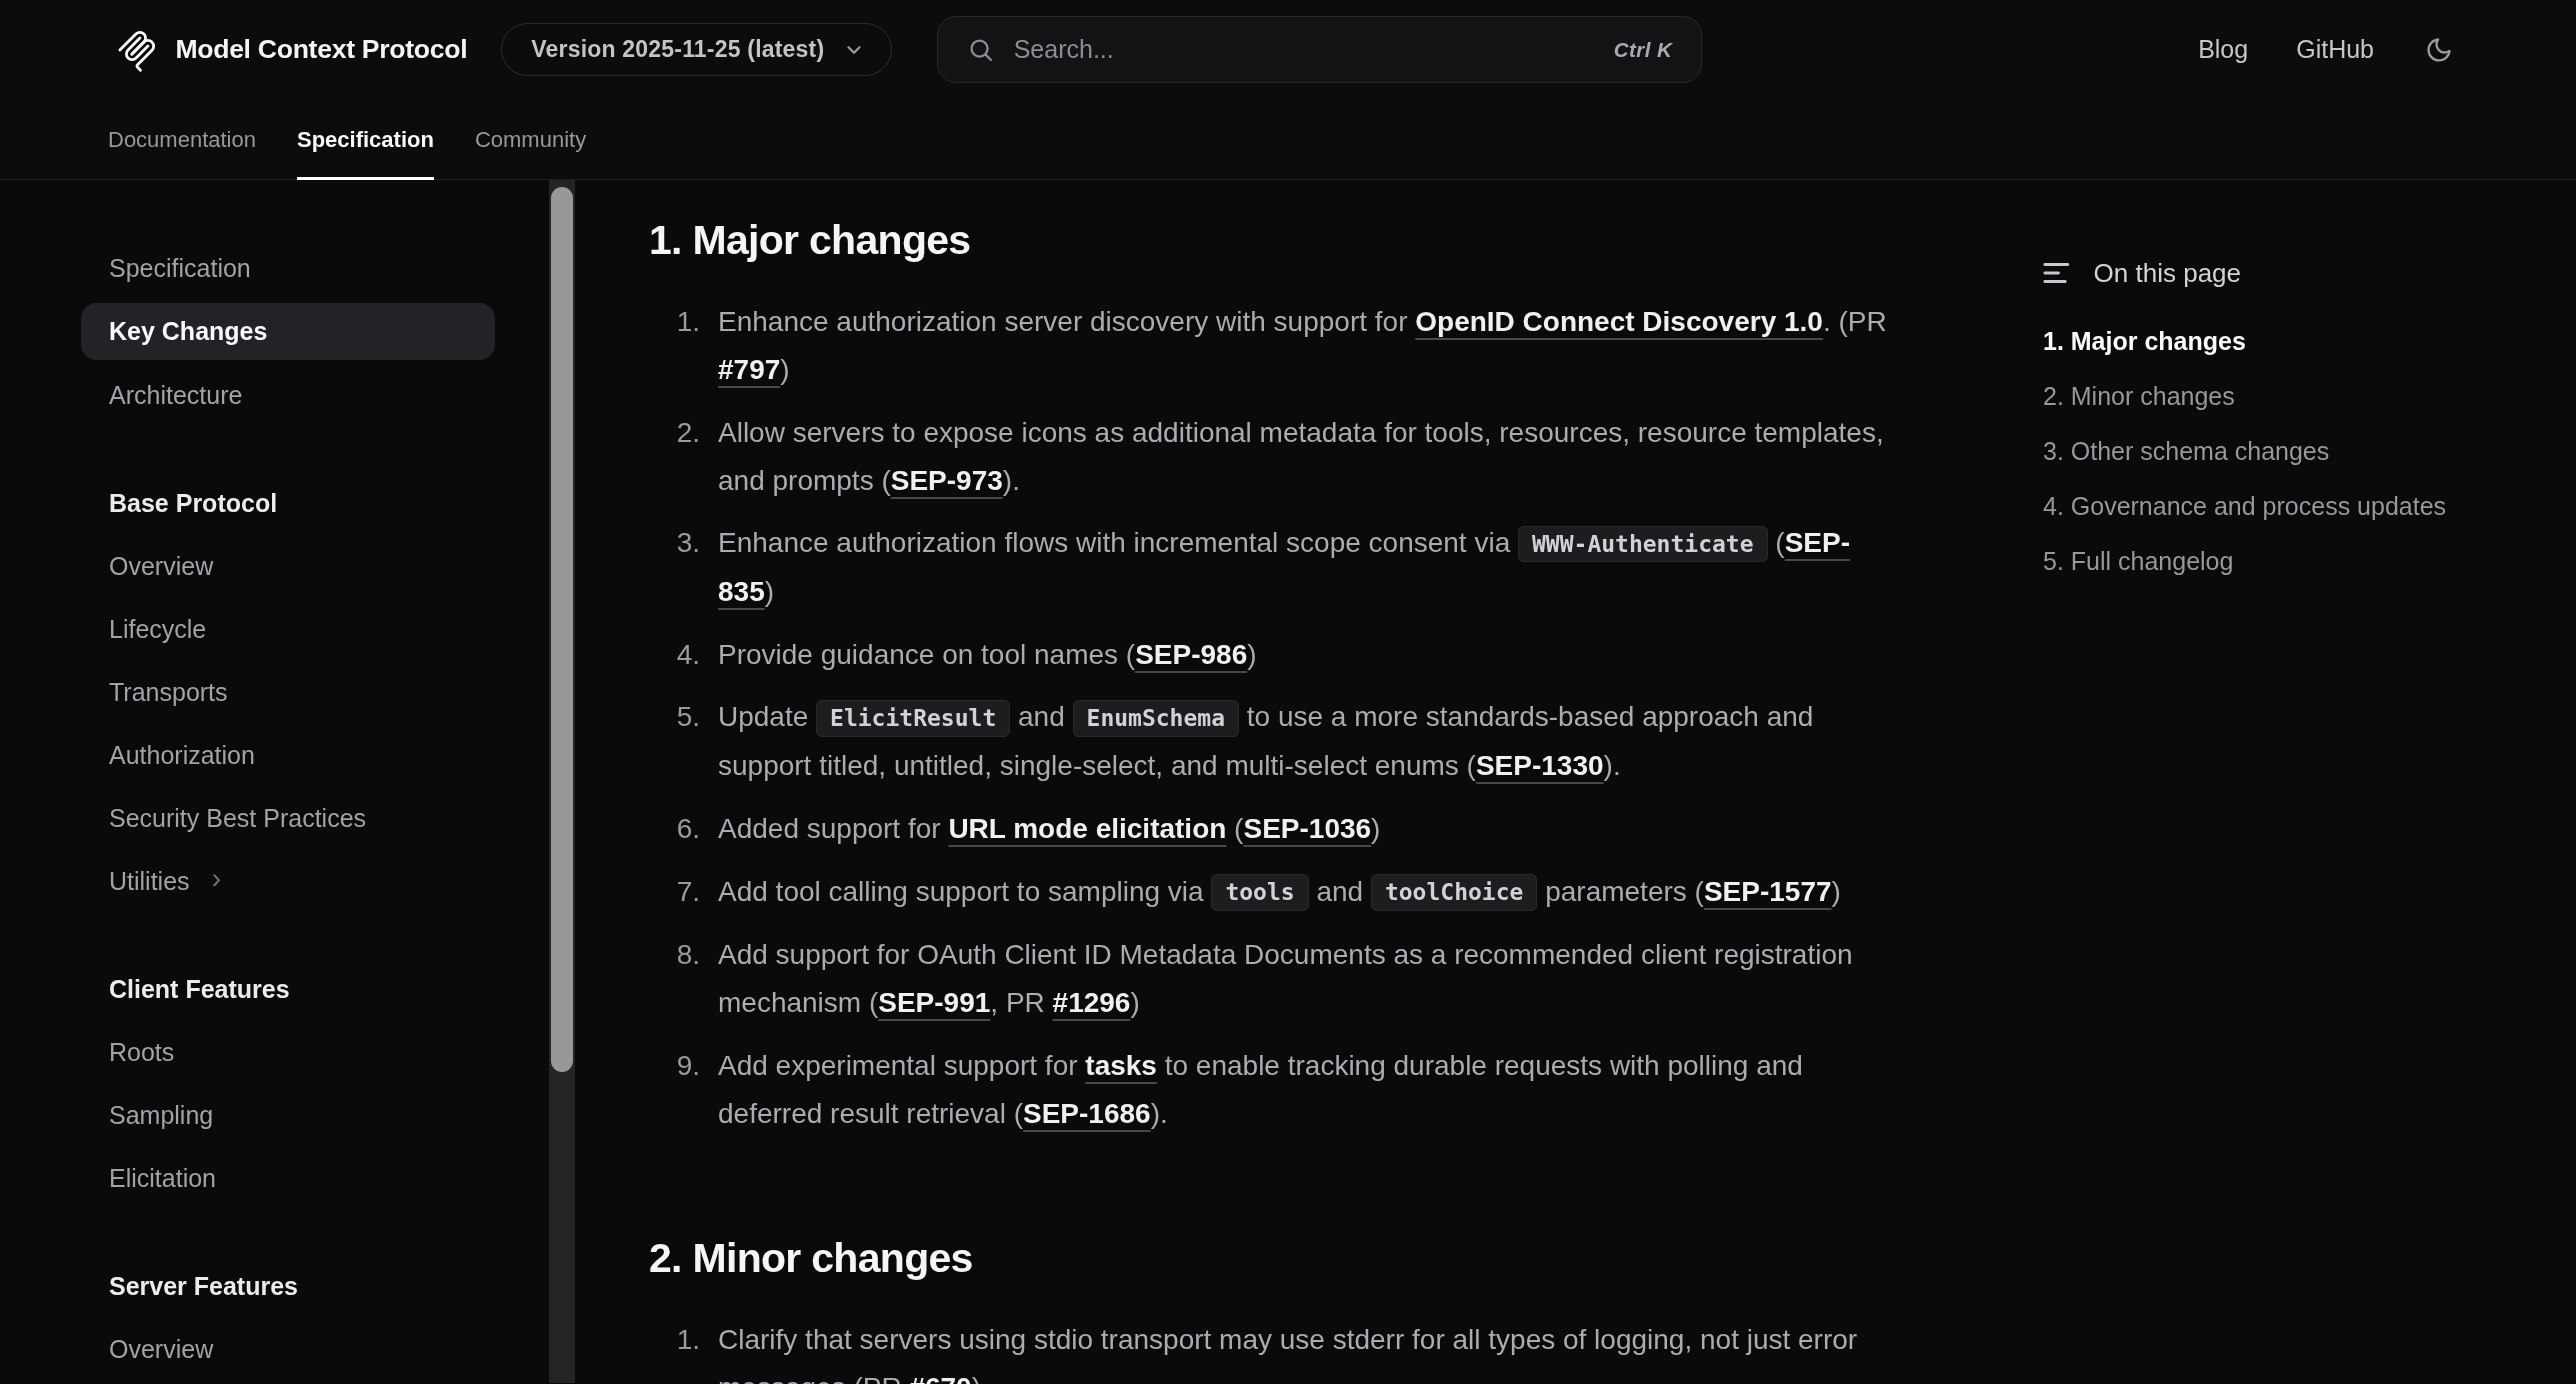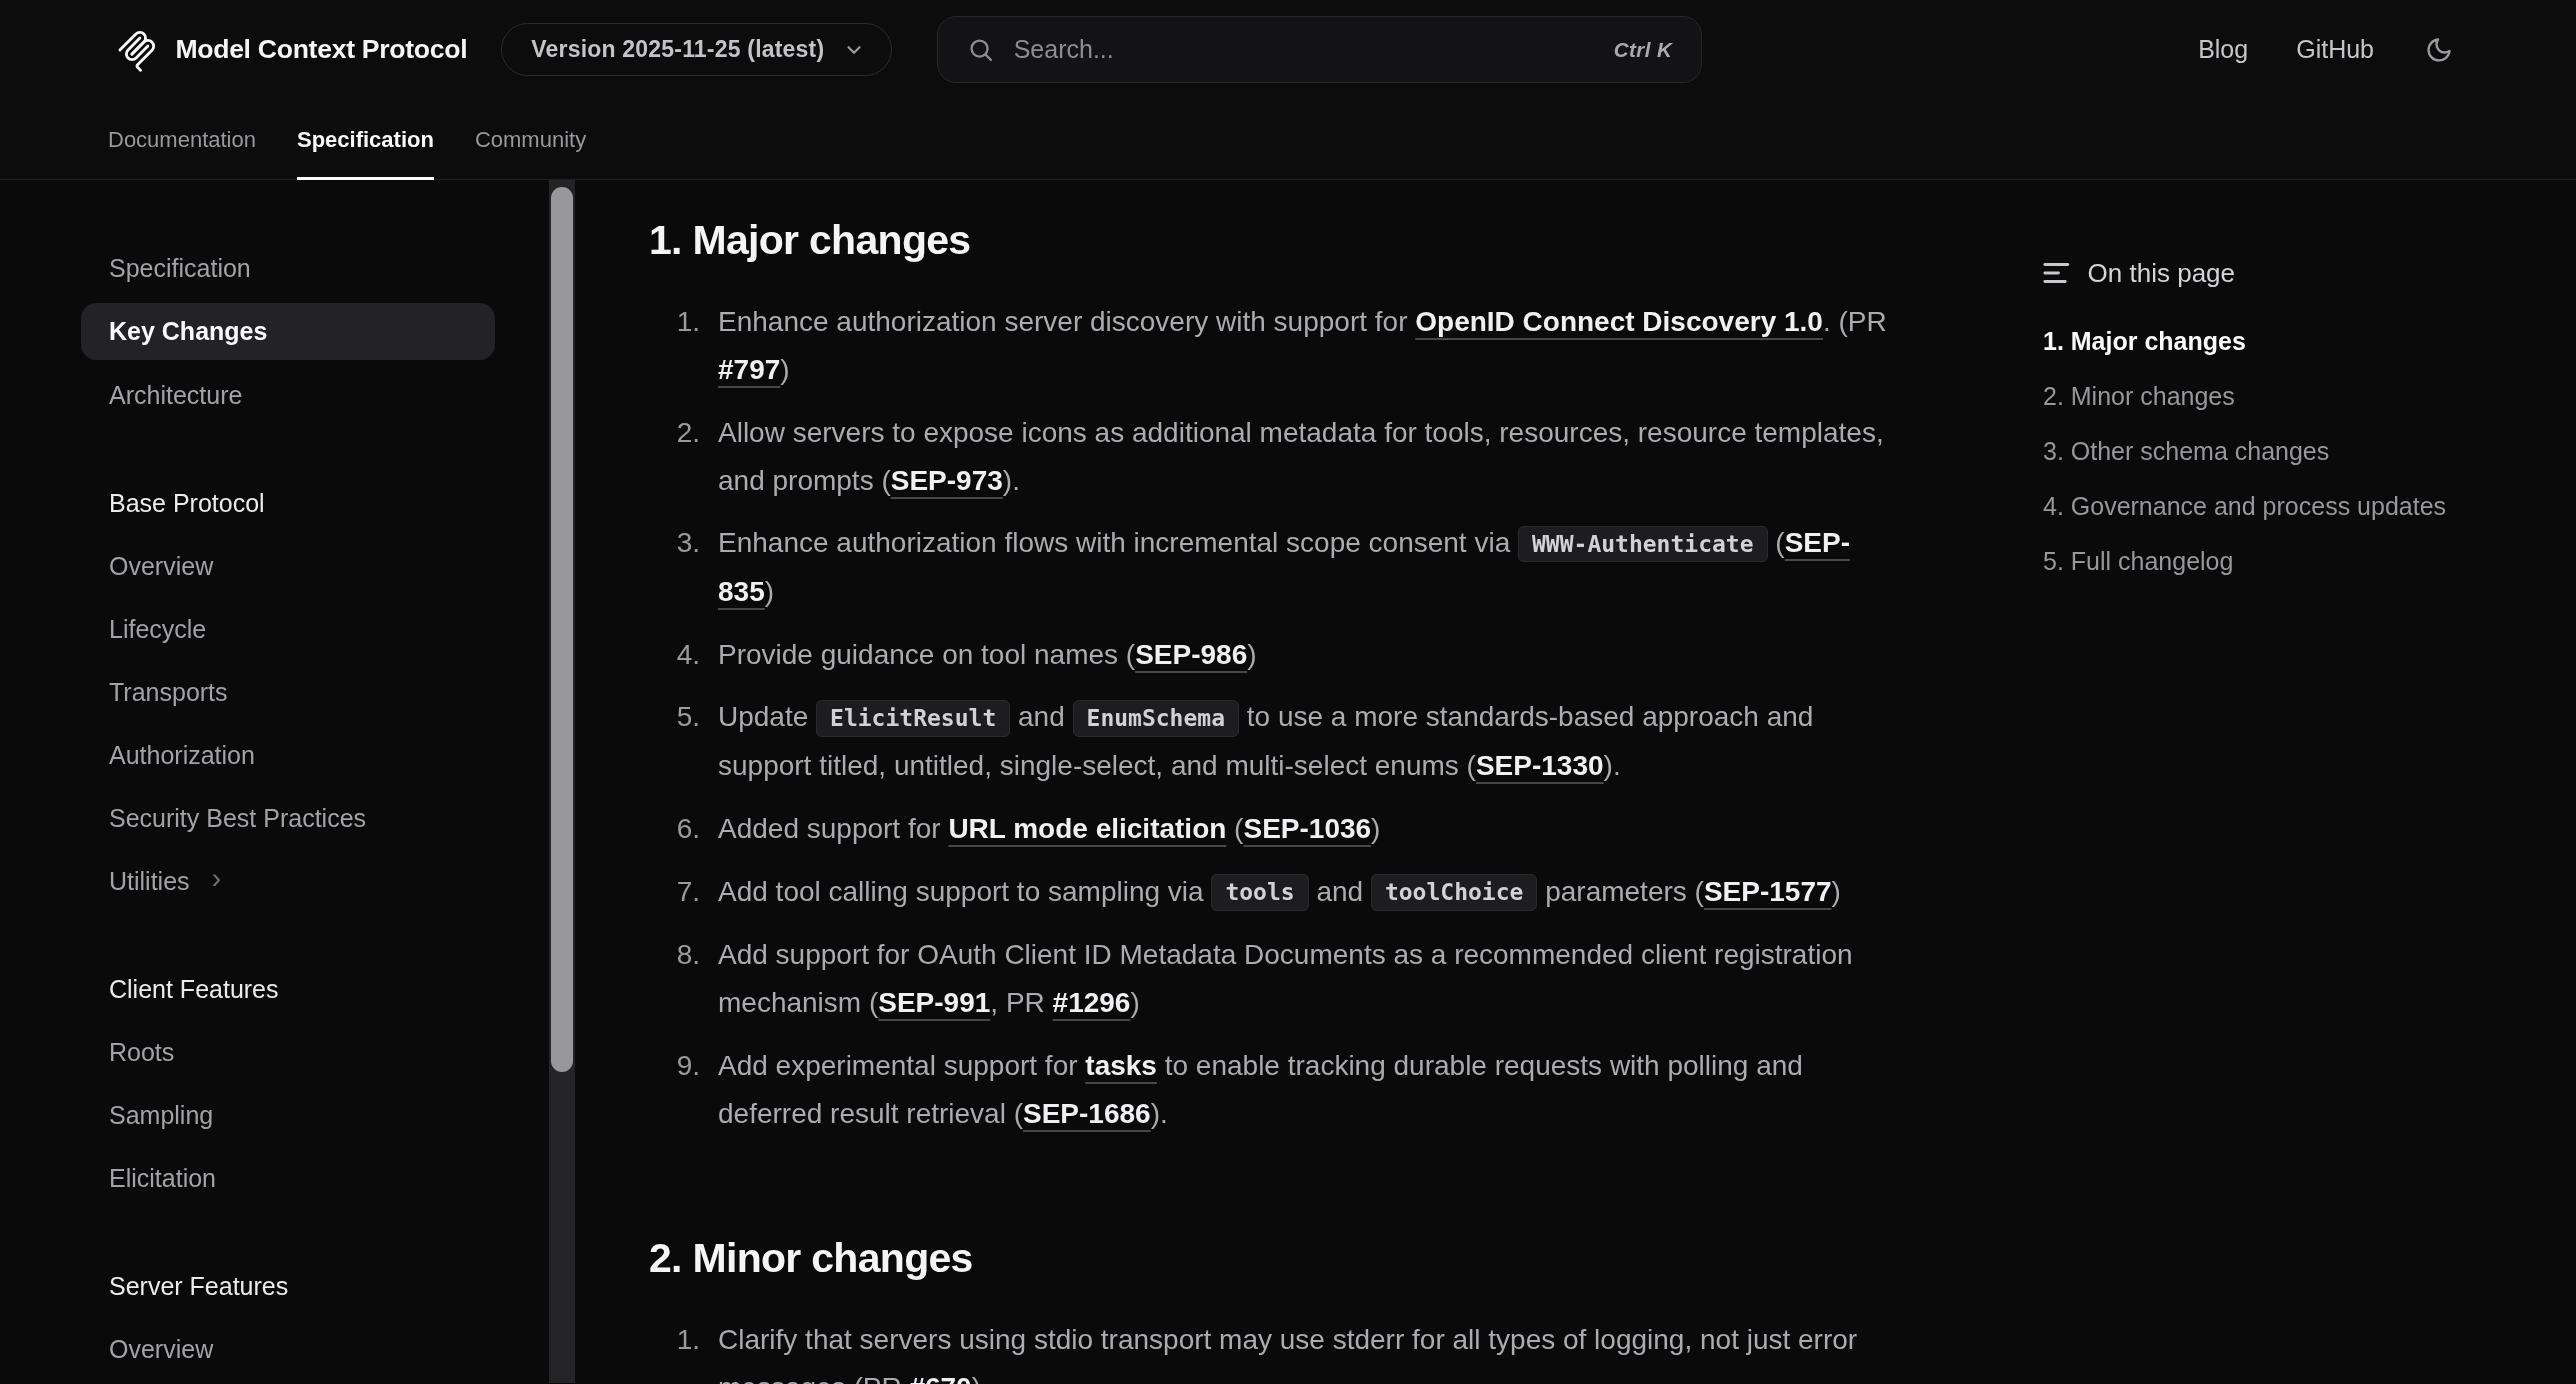--- a/index.html
+++ b/index.html
@@ -31,21 +31,21 @@
   .header-nav { display:flex; align-items:stretch; gap:41px; height:81px; padding-left:108px; }
   .nav-item { position:relative; display:flex; align-items:center; font-size:22px; color:#98989d; cursor:pointer; }
   .nav-item.active { color:#fafafa; font-weight:700; }
   .nav-item.active::after { content:""; position:absolute; left:0; right:0; bottom:0; height:3.4px; background:#ffffff; }
 
   
   .body-row { position:relative; display:flex; height:1203px; }
 
   aside.sidebar { flex:none; width:549px; padding:57px 0 0 81px; }
   .side-group + .side-group { margin-top:45px; }
-  .side-heading { display:flex; align-items:center; height:63px; padding-left:28px; font-size:25px; font-weight:400; color:#ececee; }
+  .side-heading { display:flex; align-items:center; height:63px; padding-left:28px; font-size:25px; font-weight:700; color:#ececee; }
   .side-item { display:flex; align-items:center; height:63px; padding-left:28px; font-size:25px; color:#a2a2a7;
     border-radius:15.4px; cursor:pointer; width:414px; }
   .side-item.active { background:#232327; color:#fafafa; font-weight:700; height:57px; margin:3.4px 0; }
   .side-item .chev { margin-left:22px; font-size:29px; line-height:1; color:#707075; transform:translateY(-2.6px); }
 
   .v-scrollbar { flex:none; width:26px; background:#242427; position:relative; }
   .v-scrollbar .thumb { position:absolute; left:1.7px; top:6.9px; width:22px; height:885px; border-radius:11px; background:#98989b; }
 
   main.article { flex:none; width:1327px; padding:36px 0 0 74px; }
   .section-heading { font-size:41px; line-height:48px; font-weight:700; color:#f5f5f6; letter-spacing:-0.7px; }
@@ -54,21 +54,21 @@
   ol.changes li { display:grid; grid-template-columns:51px 18px 1fr; margin-bottom:14.6px; }
   ol.changes .num { grid-column:1; text-align:right; font-size:28px; line-height:48px; color:#9b9b9f; }
   ol.changes .li-body { grid-column:3; font-size:28px; line-height:48px; color:#ababb0; max-width:1184px; }
   .lnk { color:#f0f0f2; font-weight:700; text-decoration:underline; text-decoration-color:rgba(235,235,240,0.28);
     text-decoration-thickness:1.7px; text-underline-offset:6.9px; cursor:pointer; }
   .code { font-family:"DejaVu Sans Mono","Liberation Mono",monospace; font-size:23px; font-weight:700; color:#d2d2d6;
     background:#1d1d20; border:0.9px solid #2a2a2e; border-radius:6px; padding:4.3px 13px; white-space:nowrap; }
 
   
   aside.toc { position:absolute; left:2043px; top:74px; width:480px; }
-  .toc-head { display:flex; align-items:center; gap:18px; height:38px; }
+  .toc-head { display:flex; align-items:center; gap:24px; height:38px; }
   .toc-head svg { width:26.6px; height:22px; stroke:#c9c9cd; }
   .toc-head span { font-size:26px; color:#d4d4d8; font-weight:500; }
   ul.toc-list { list-style:none; margin-top:22px; }
   ul.toc-list li { display:flex; align-items:center; height:55px; font-size:25px; color:#97979c; cursor:pointer; }
   ul.toc-list li.active { color:#fafafa; font-weight:600; }
 </style>
 </head>
 <body>
 
 <div class="page">

